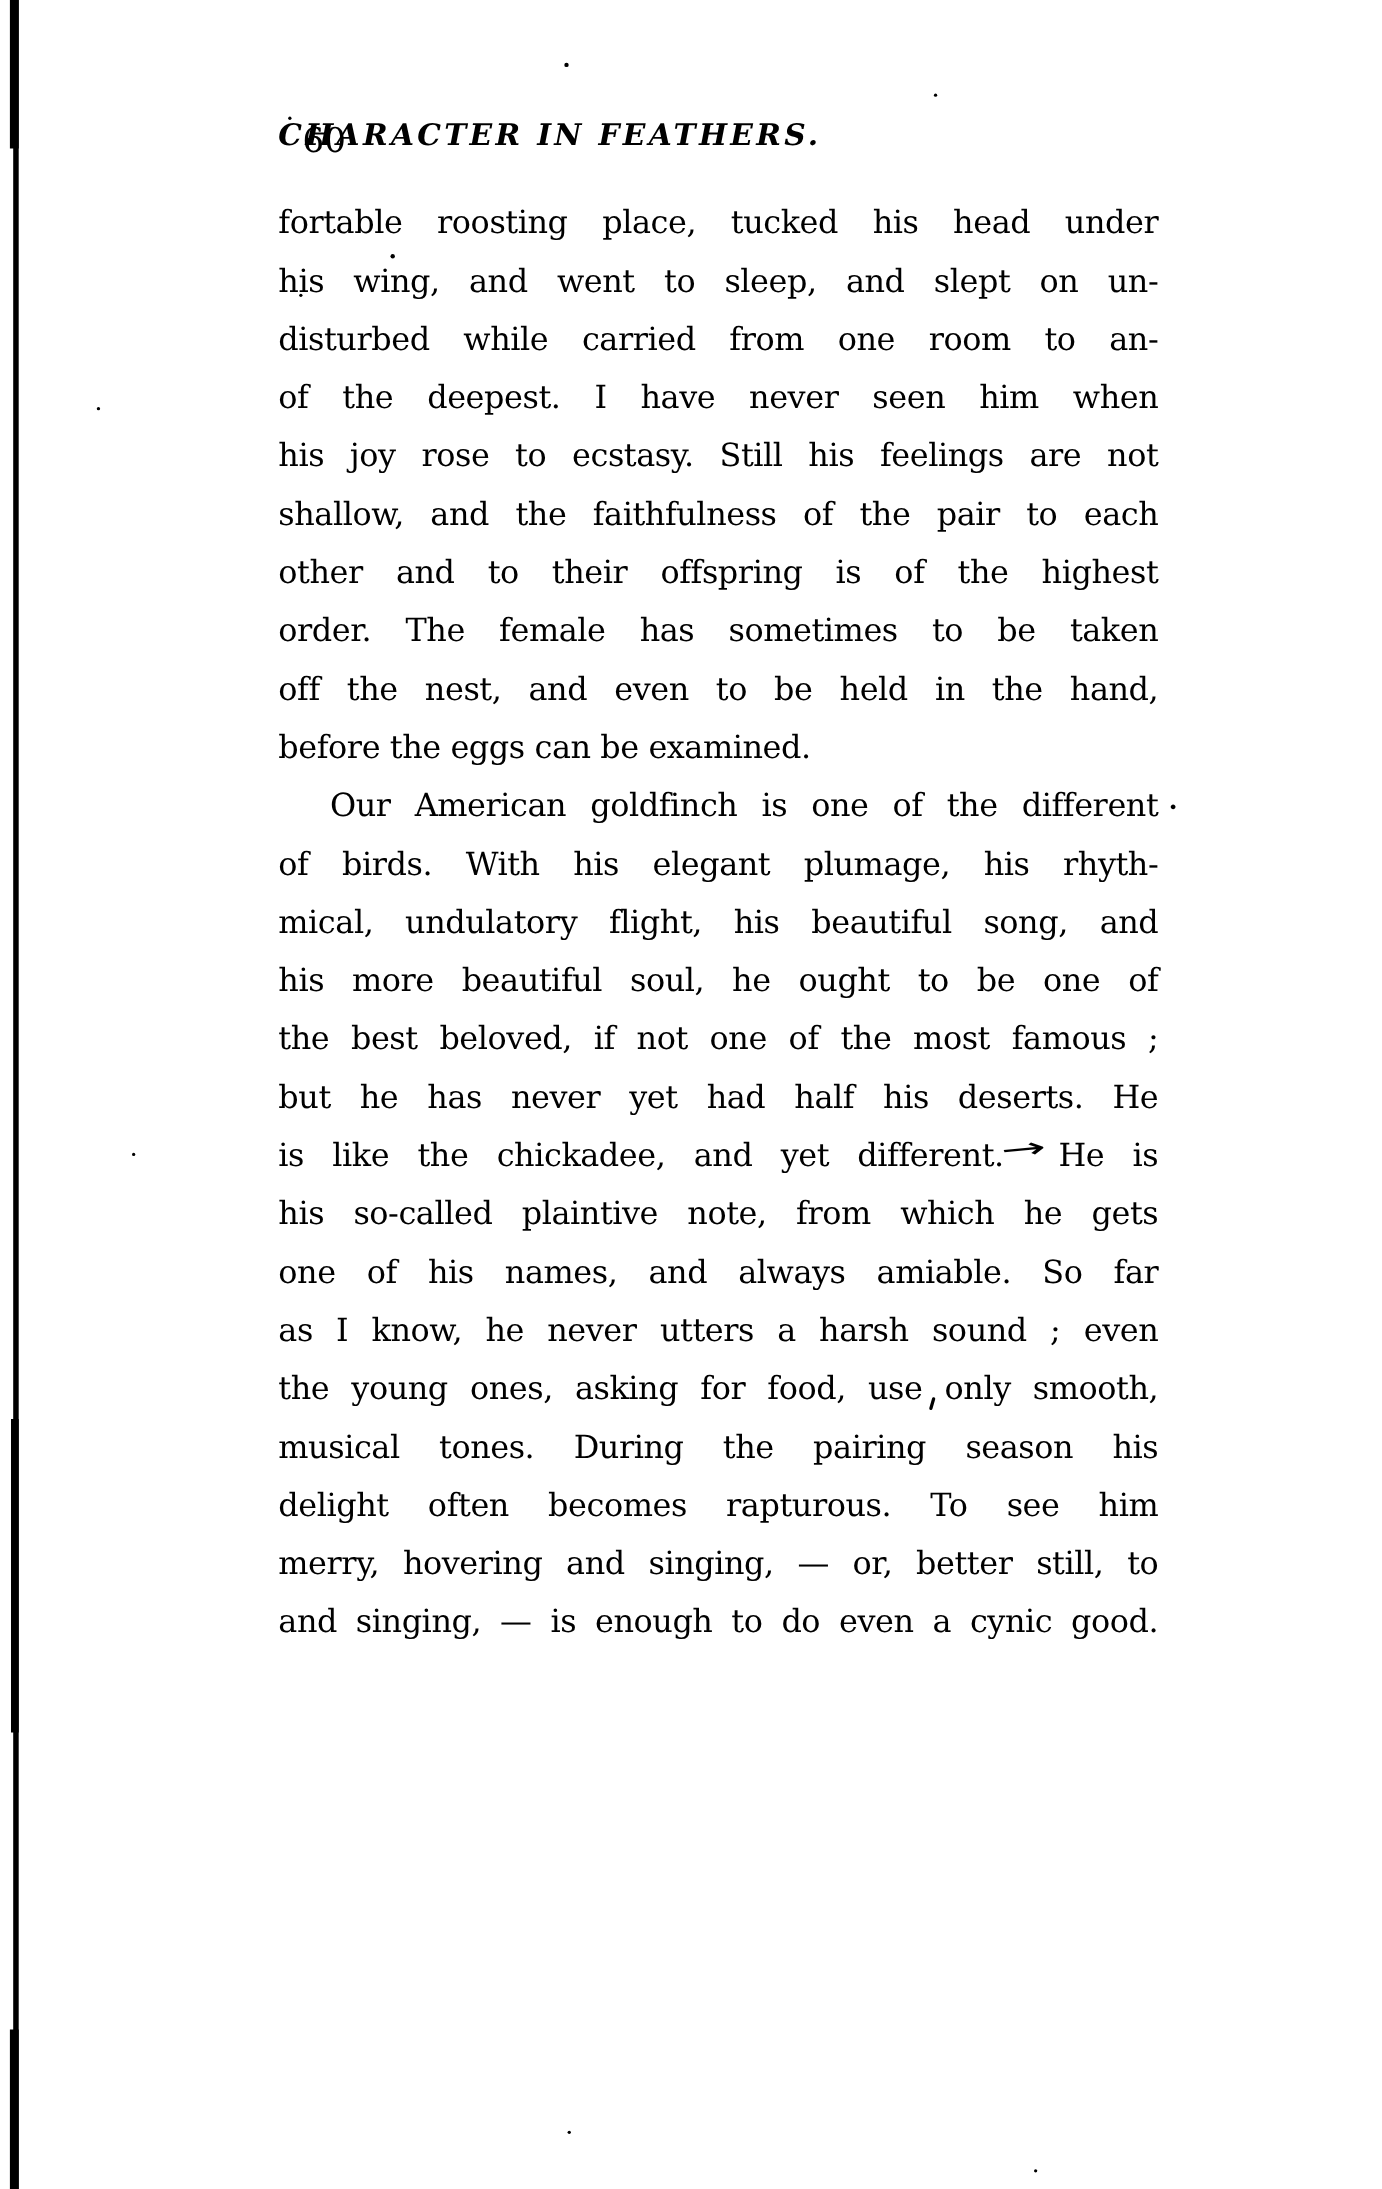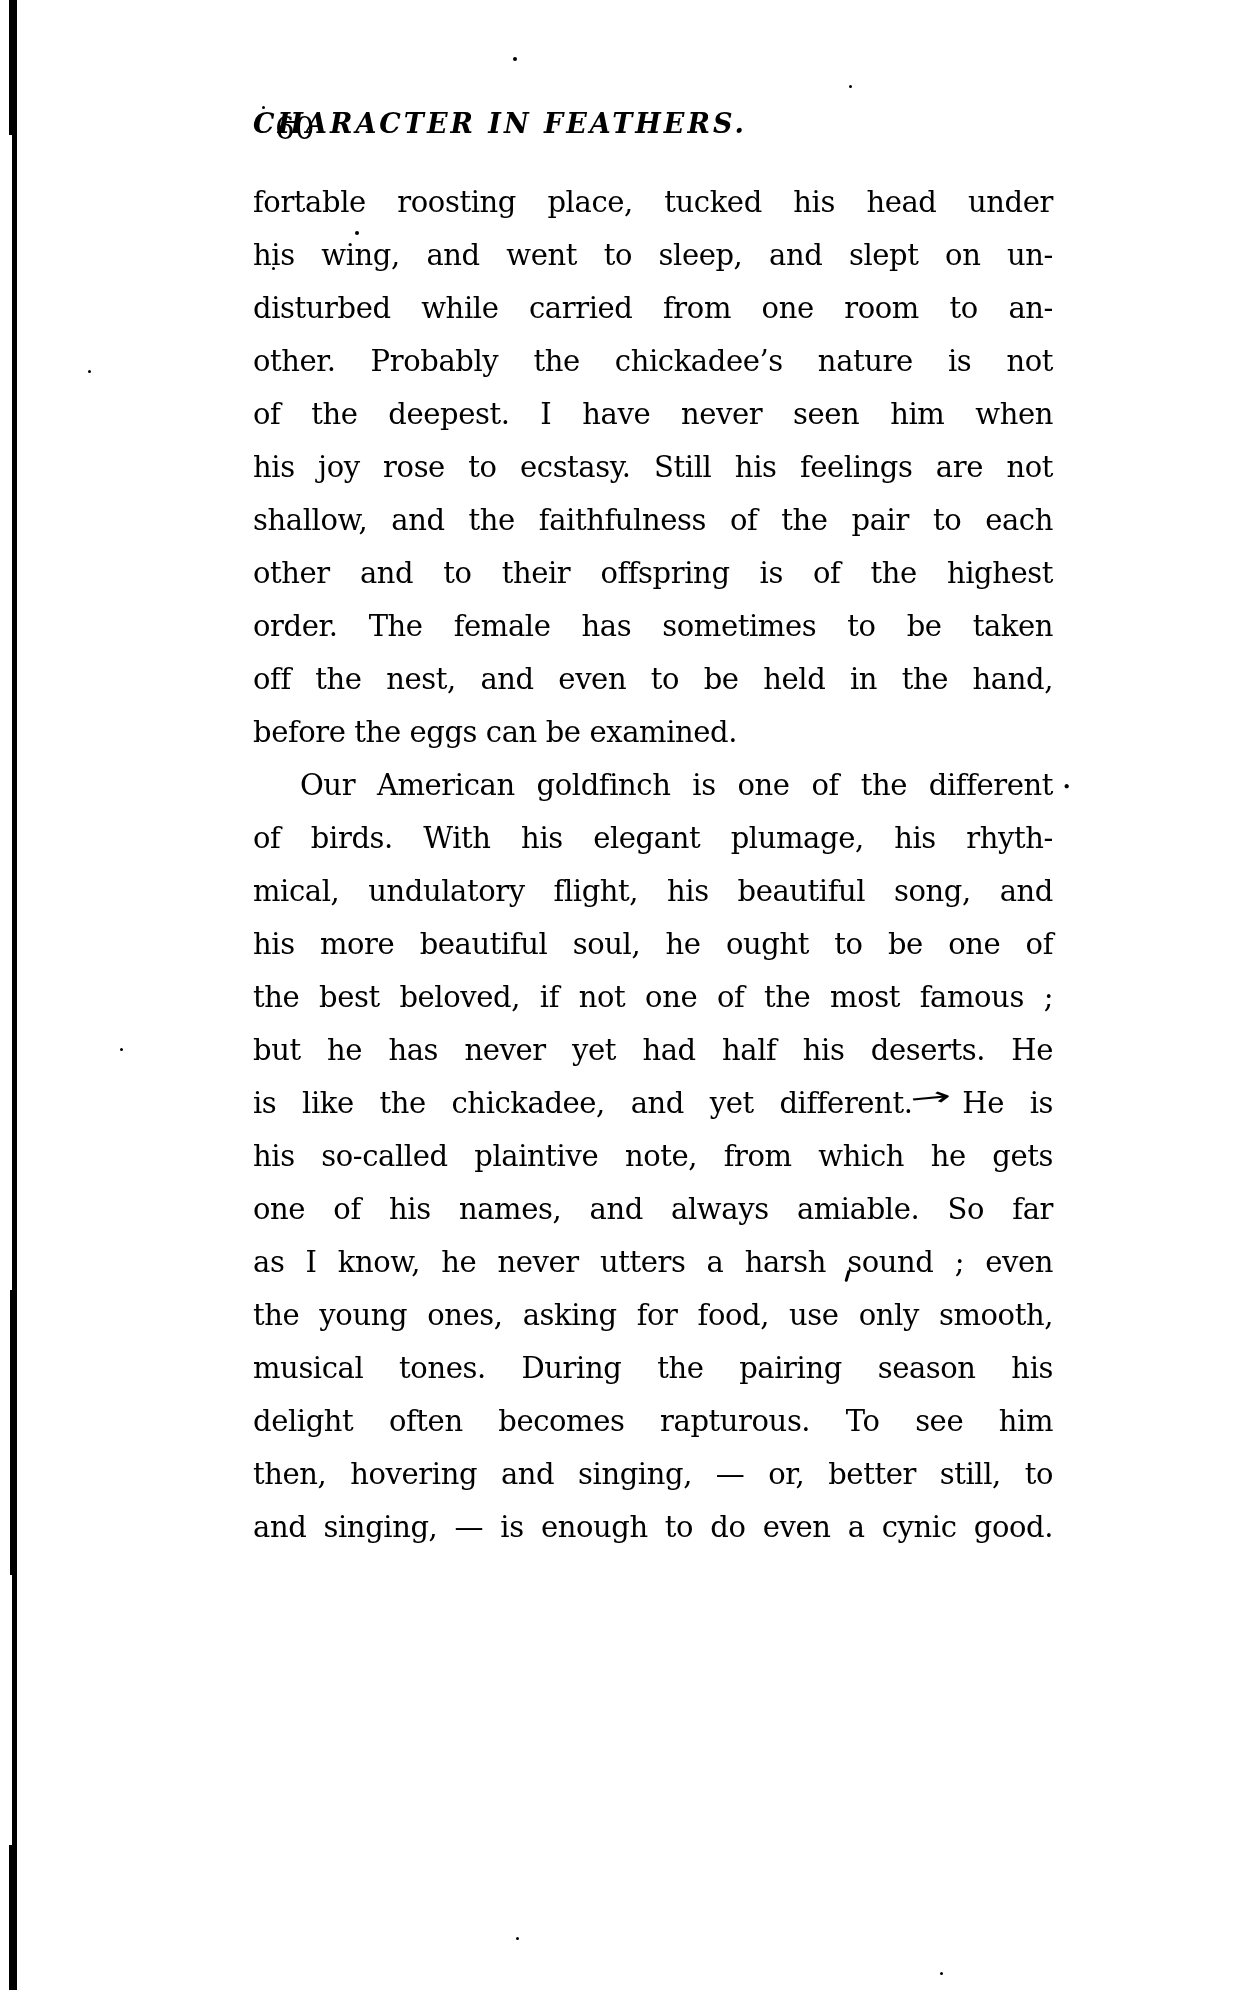--- a/index.html
+++ b/index.html
@@ -71,21 +71,20 @@
   <div class="header">
     <span class="page-num">60</span>
     <span class="running-header">CHARACTER IN FEATHERS.</span>
   </div>
 
   <div class="body">
 
     <div class="line">fortable roosting place, tucked his head under</div>
     <div class="line">his wing, and went to sleep, and slept on un-</div>
     <div class="line">disturbed while carried from one room to an-</div>
-    <div class="line">other. Probably the chickadee’s nature is not</div>
     <div class="line">of the deepest. I have never seen him when</div>
     <div class="line">his joy rose to ecstasy. Still his feelings are not</div>
     <div class="line">shallow, and the faithfulness of the pair to each</div>
     <div class="line">other and to their offspring is of the highest</div>
     <div class="line">order. The female has sometimes to be taken</div>
     <div class="line">off the nest, and even to be held in the hand,</div>
     <div class="line short">before the eggs can be examined.</div>
 
     <div class="line indent">
       <span>Our American goldfinch is one of the different</span><span class="loveliest-mark">•</span>
@@ -97,21 +96,21 @@
     <div class="line">but he has never yet had half his deserts. He</div>
     <div class="line">
       <span>is like the chickadee, and yet different.</span><span class="pen-arrow">→</span><span>He is</span>
     </div>
     <div class="line">his so-called plaintive note, from which he gets</div>
     <div class="line">one of his names, and always amiable. So far</div>
     <div class="line">as I know, he never utters a harsh sound ; even</div>
     <div class="line">the young ones, asking for food, use only smooth,</div>
     <div class="line">musical tones. During the pairing season his</div>
     <div class="line">delight often becomes rapturous. To see him</div>
-    <div class="line">then, hovering and singing, — or, better still, to</div>
+    <div class="line">merry, hovering and singing, — or, better still, to</div>
     <div class="line">and singing, — is enough to do even a cynic good.</div>
   </div>
 
   <div class="speck dot4" style="left:513px;  top:57px;"></div>
   <div class="speck dot3" style="left:849px;  top:85px;"></div>
   <div class="speck dash" style="left:1228px; top:30px;  height:15px; transform:rotate(28deg);"></div>
   <div class="speck dot3" style="left:262px;  top:106px;"></div>
   <div class="speck dot4" style="left:355px;  top:231px;"></div>
   <div class="speck dot3" style="left:272px;  top:267px;"></div>
   <div class="speck dot3" style="left:88px;   top:370px;"></div>

